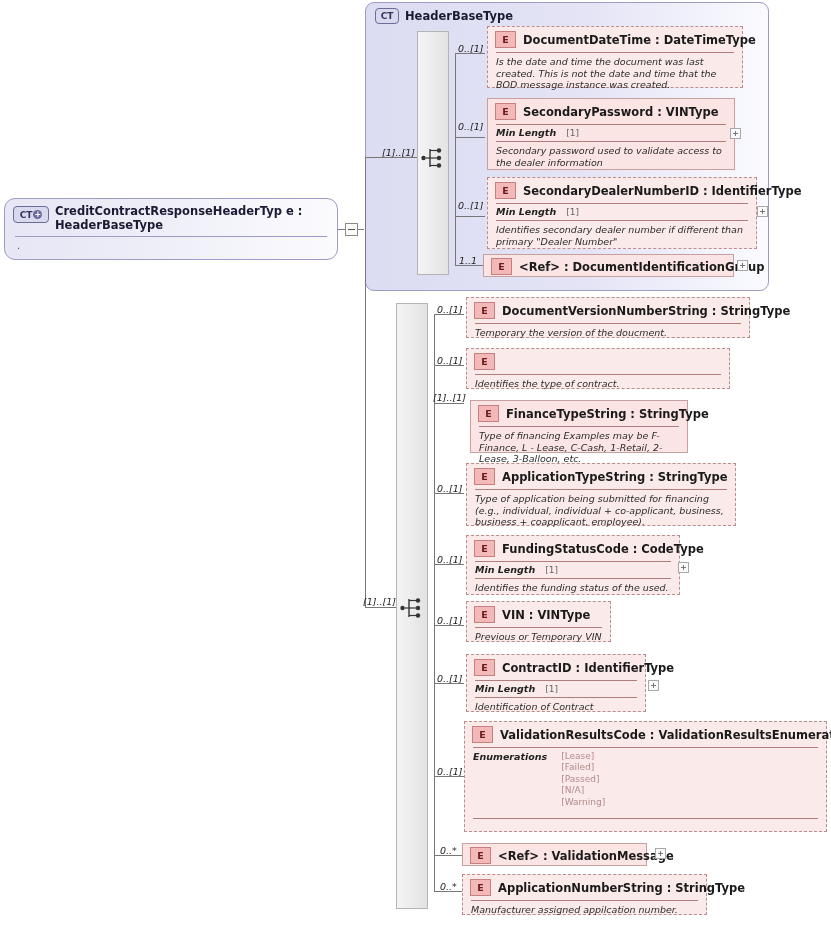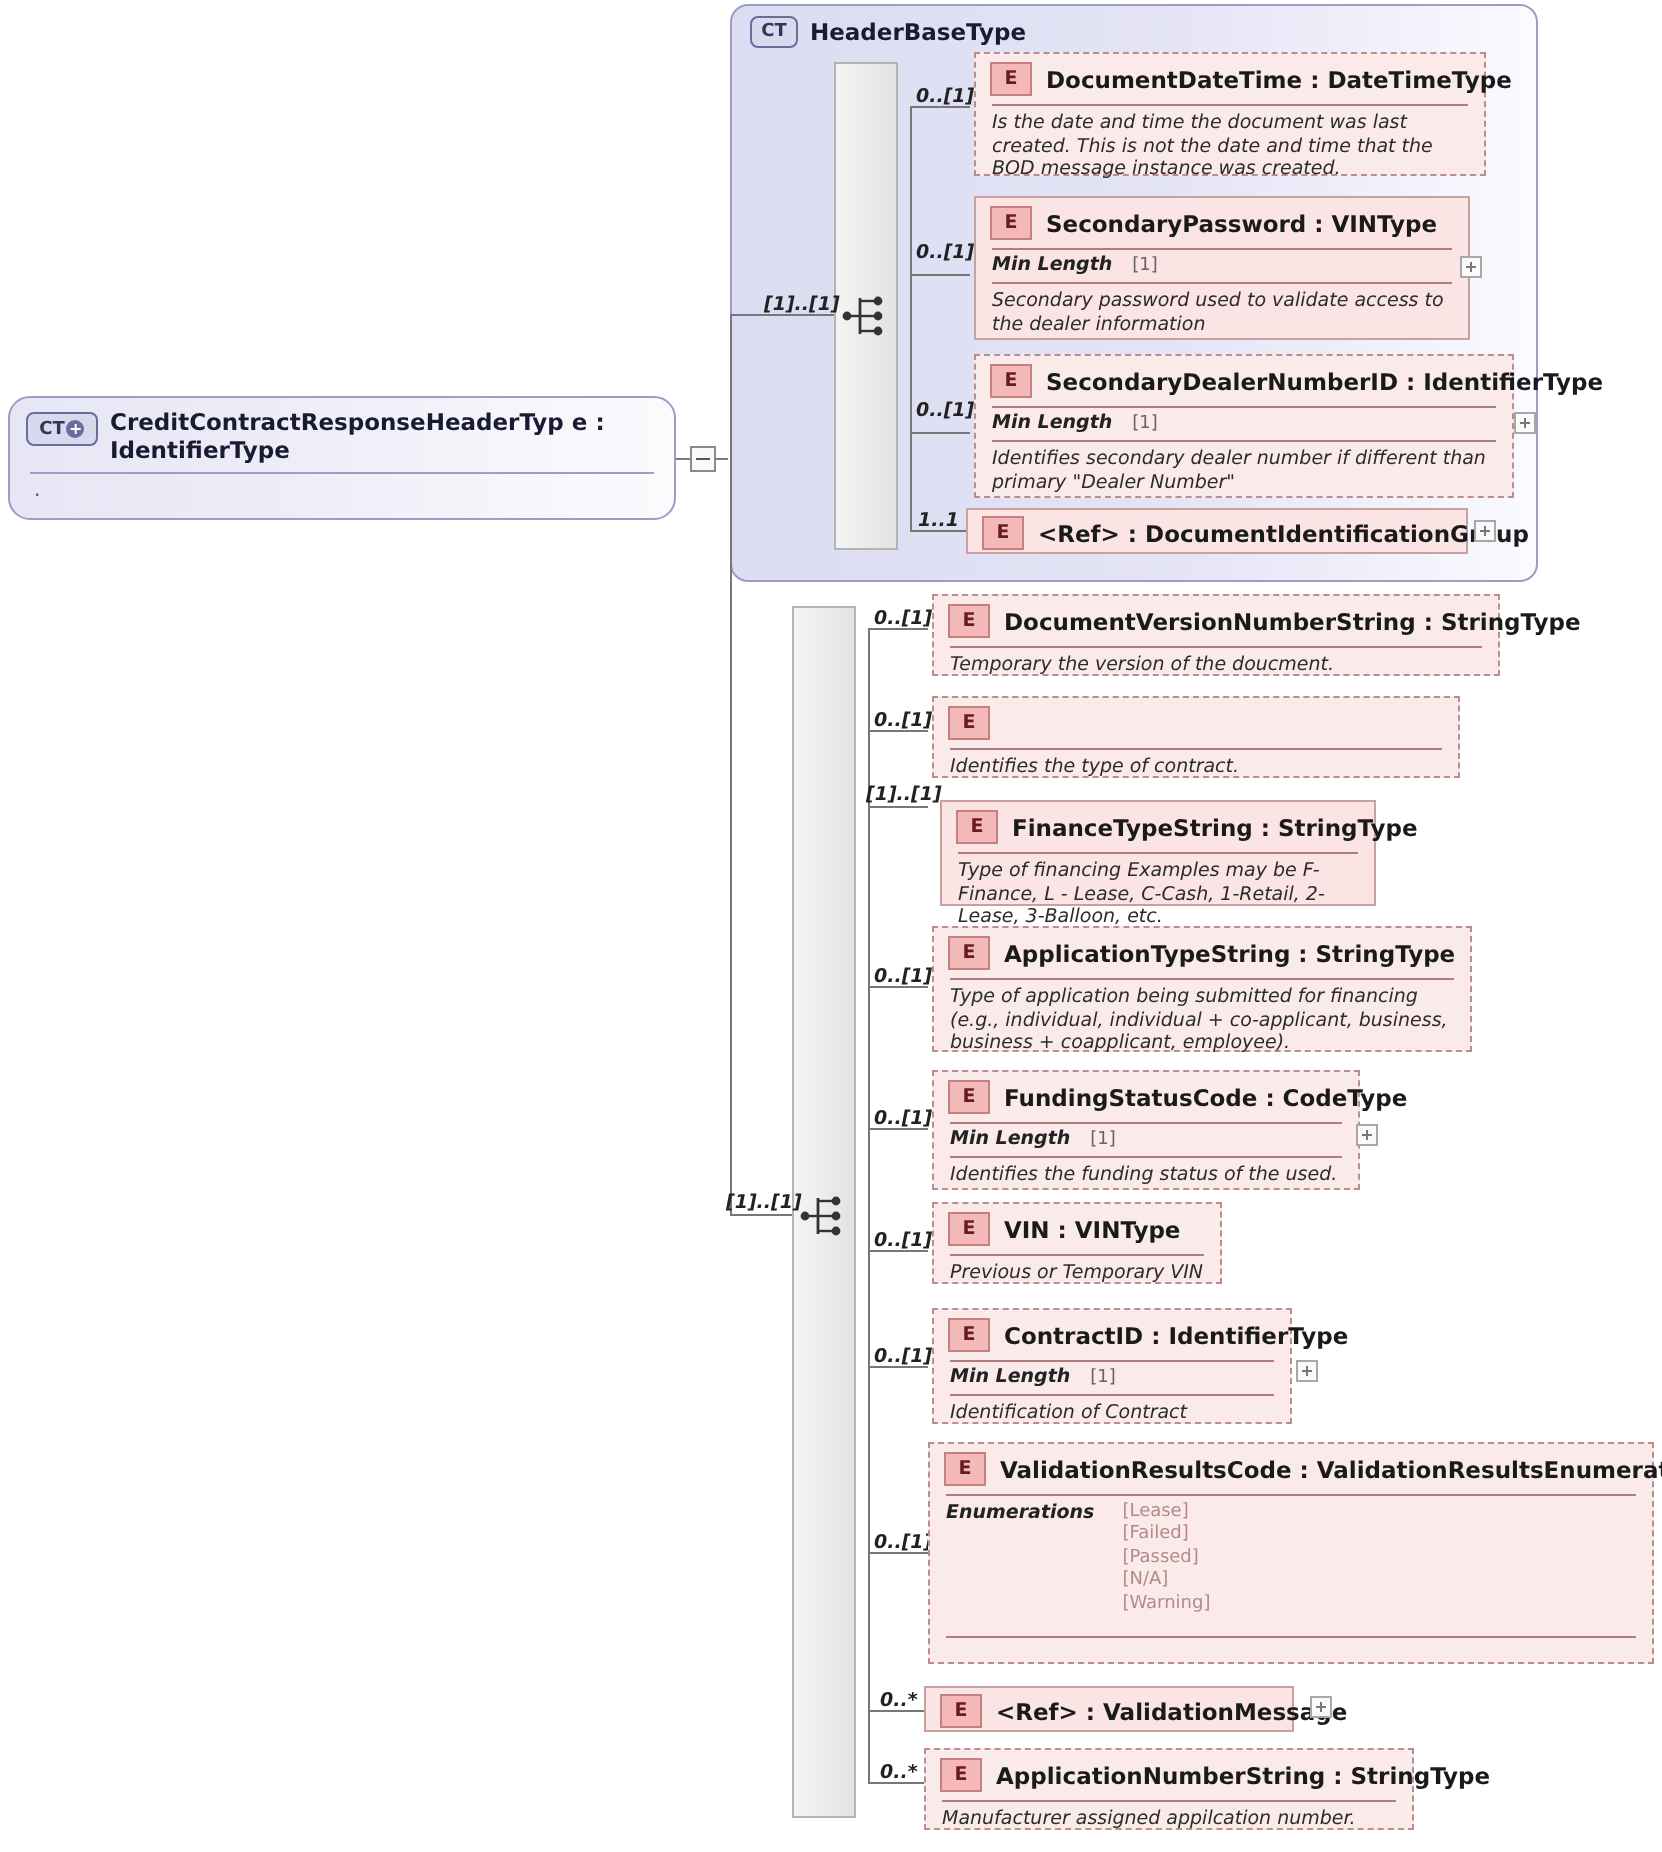--- a/index.html
+++ b/index.html
@@ -68,21 +68,21 @@
   
   .seqicon{position:absolute;width:26px;height:22px;}
   .seqicon svg{display:block;}
 
   
   .hline{position:absolute;height:1px;background:#777;}
   .vline{position:absolute;width:1px;background:#777;}
 
   
   .occ{
-    position:absolute;font-style:italic;font-weight:bold;font-size:9.5px;color:#222;
+    position:absolute;font-style:italic;font-weight:normal;font-size:9.5px;color:#222;
     white-space:nowrap;font-family:"DejaVu Sans","Liberation Sans",sans-serif;
   }
 
   
   .el{
     position:absolute;box-sizing:border-box;
     background:#fbeaea;
     border:1px dashed #b98e8e;
   }
   .el.solid{border:1px solid #c9a0a0;background:#fae4e4;}
@@ -122,21 +122,21 @@
 <body>
 
 <div class="canvas">
 
   <div class="root-box">
     <div class="root-head">
       <span class="ct-badge">
         <span>CT</span>
           <span class="ct-plus">+</span>
       </span>
-      <span class="root-title">CreditContractResponseHeaderTyp e  :  IdentifierType</span>
+      <span class="root-title">CreditContractResponseHeaderTyp e  :  HeaderBaseType</span>
     </div>
     <div class="root-rule"></div>
     <div class="root-dot">.</div>
   </div>
 
   <div class="root-link"></div>
   <div class="root-expand"></div>
 
   <div class="hbt-box">
     <div class="hbt-head">

